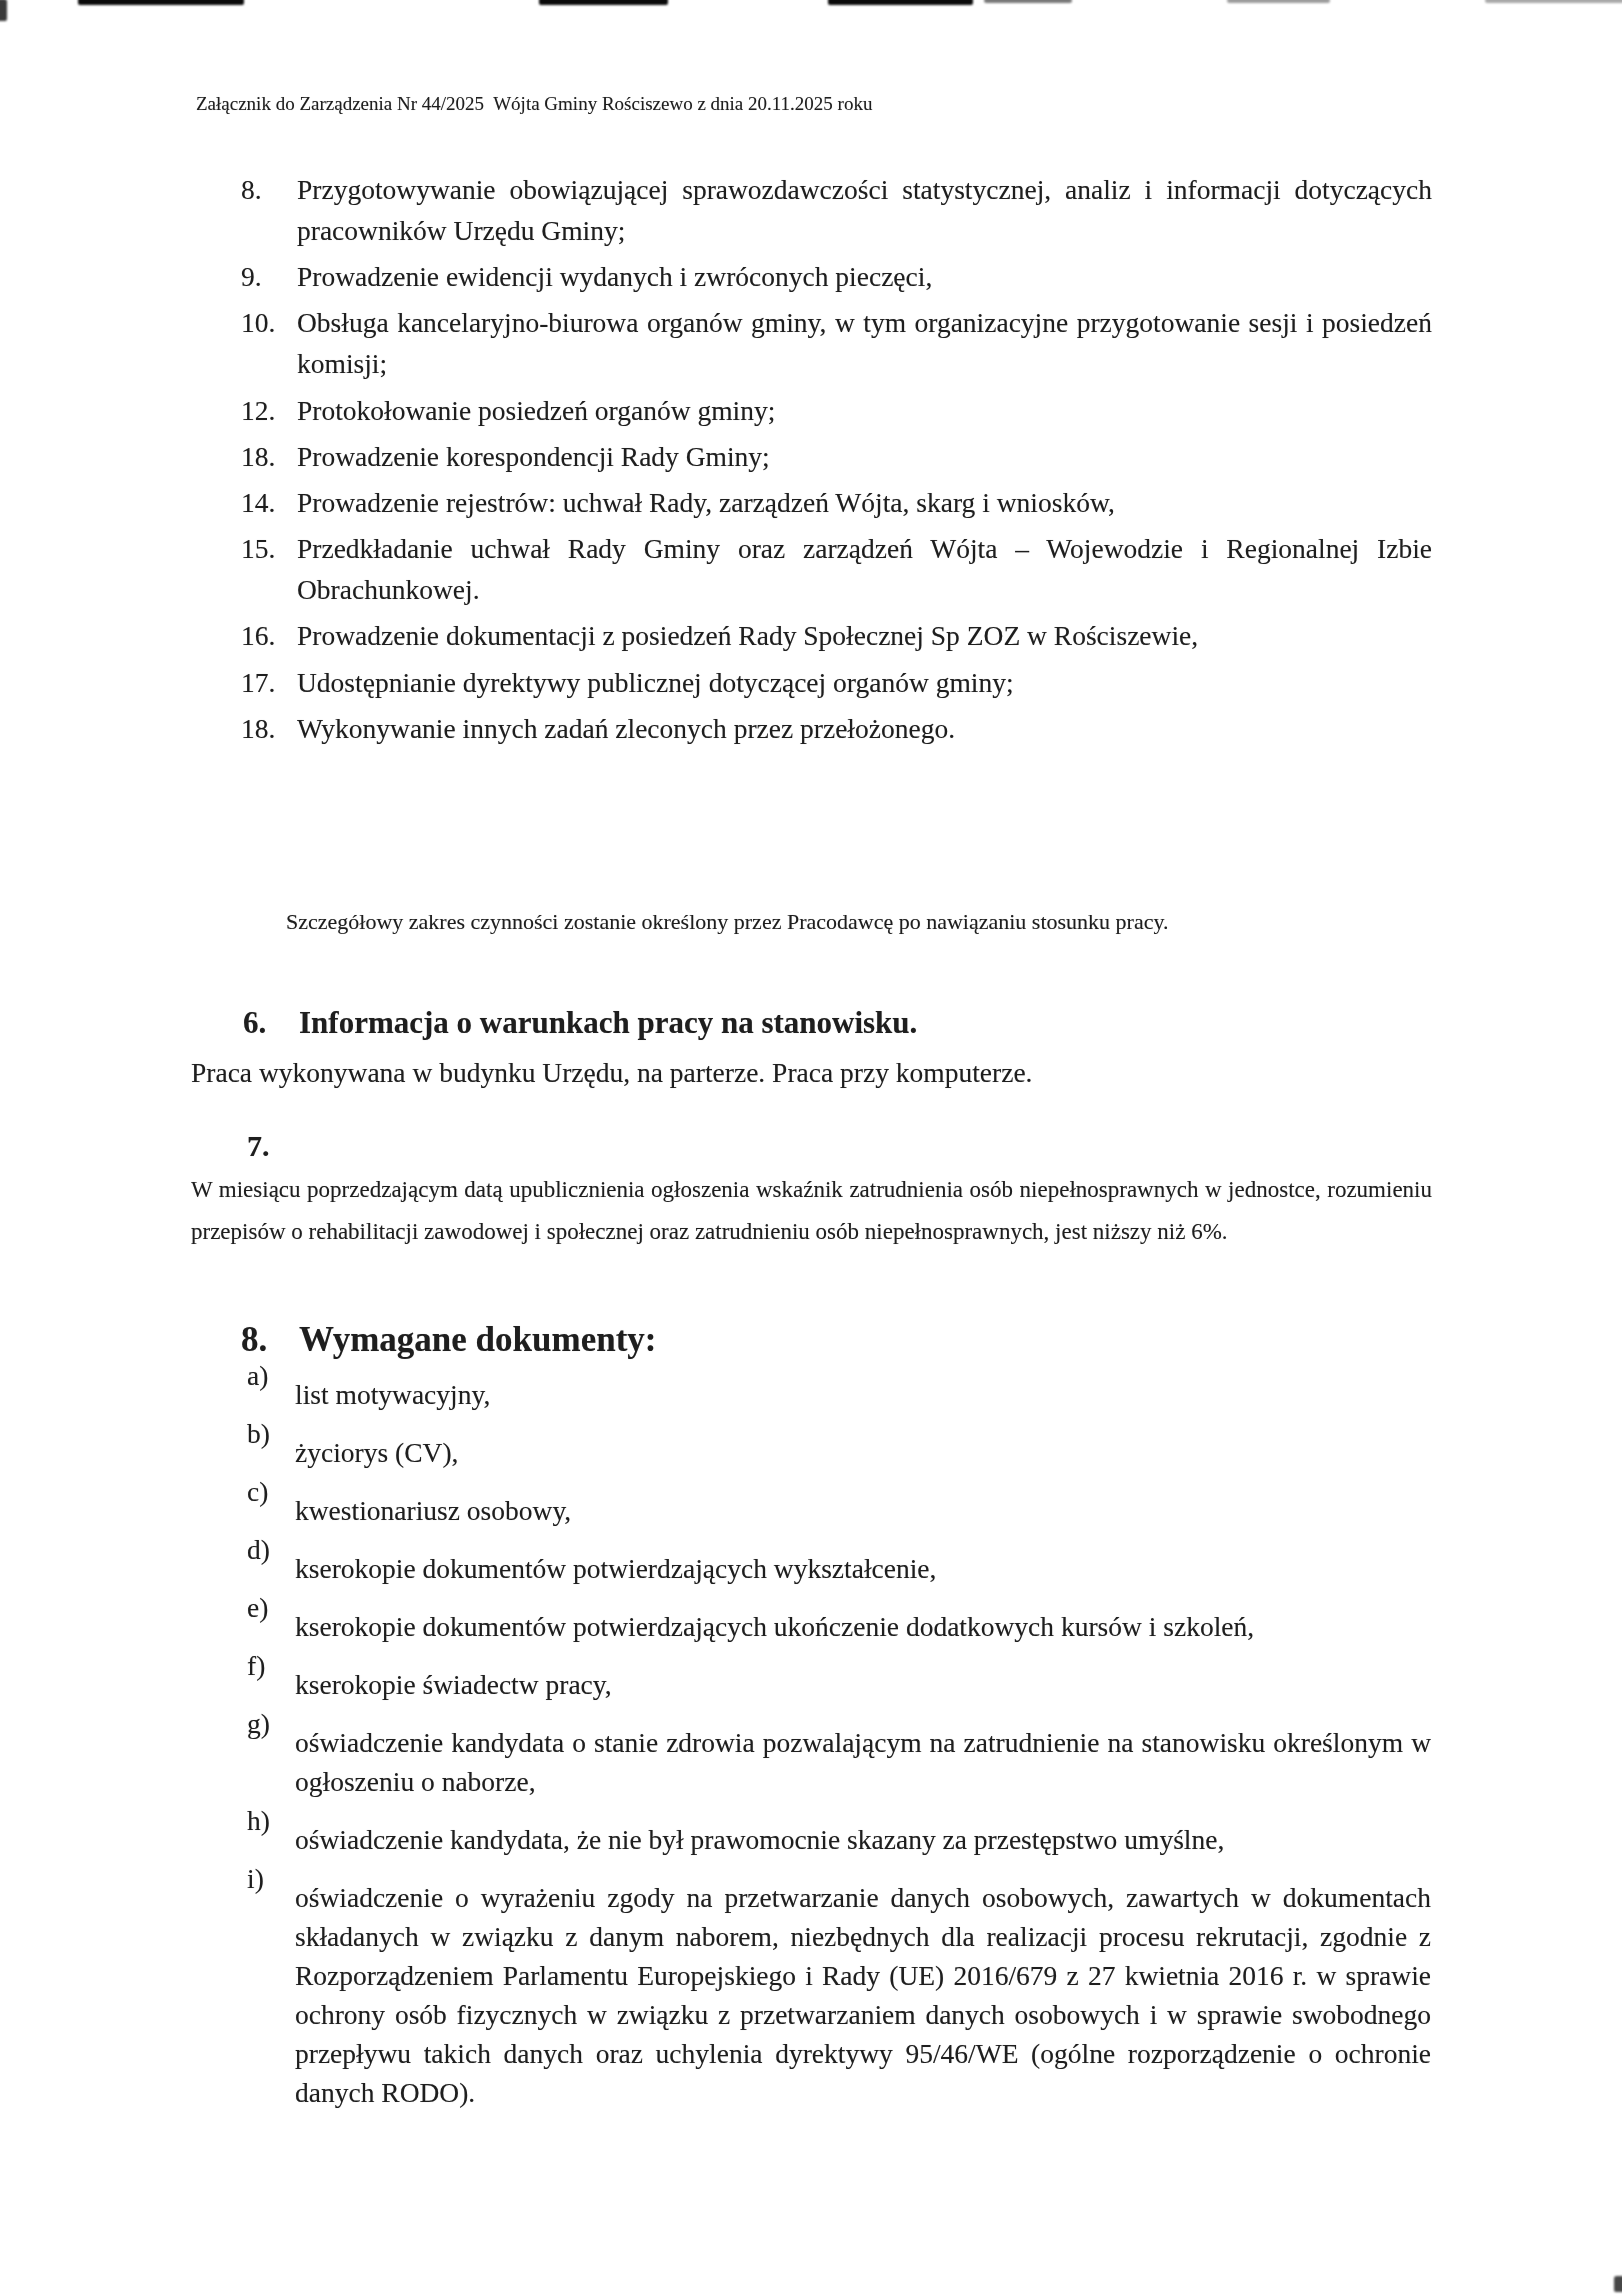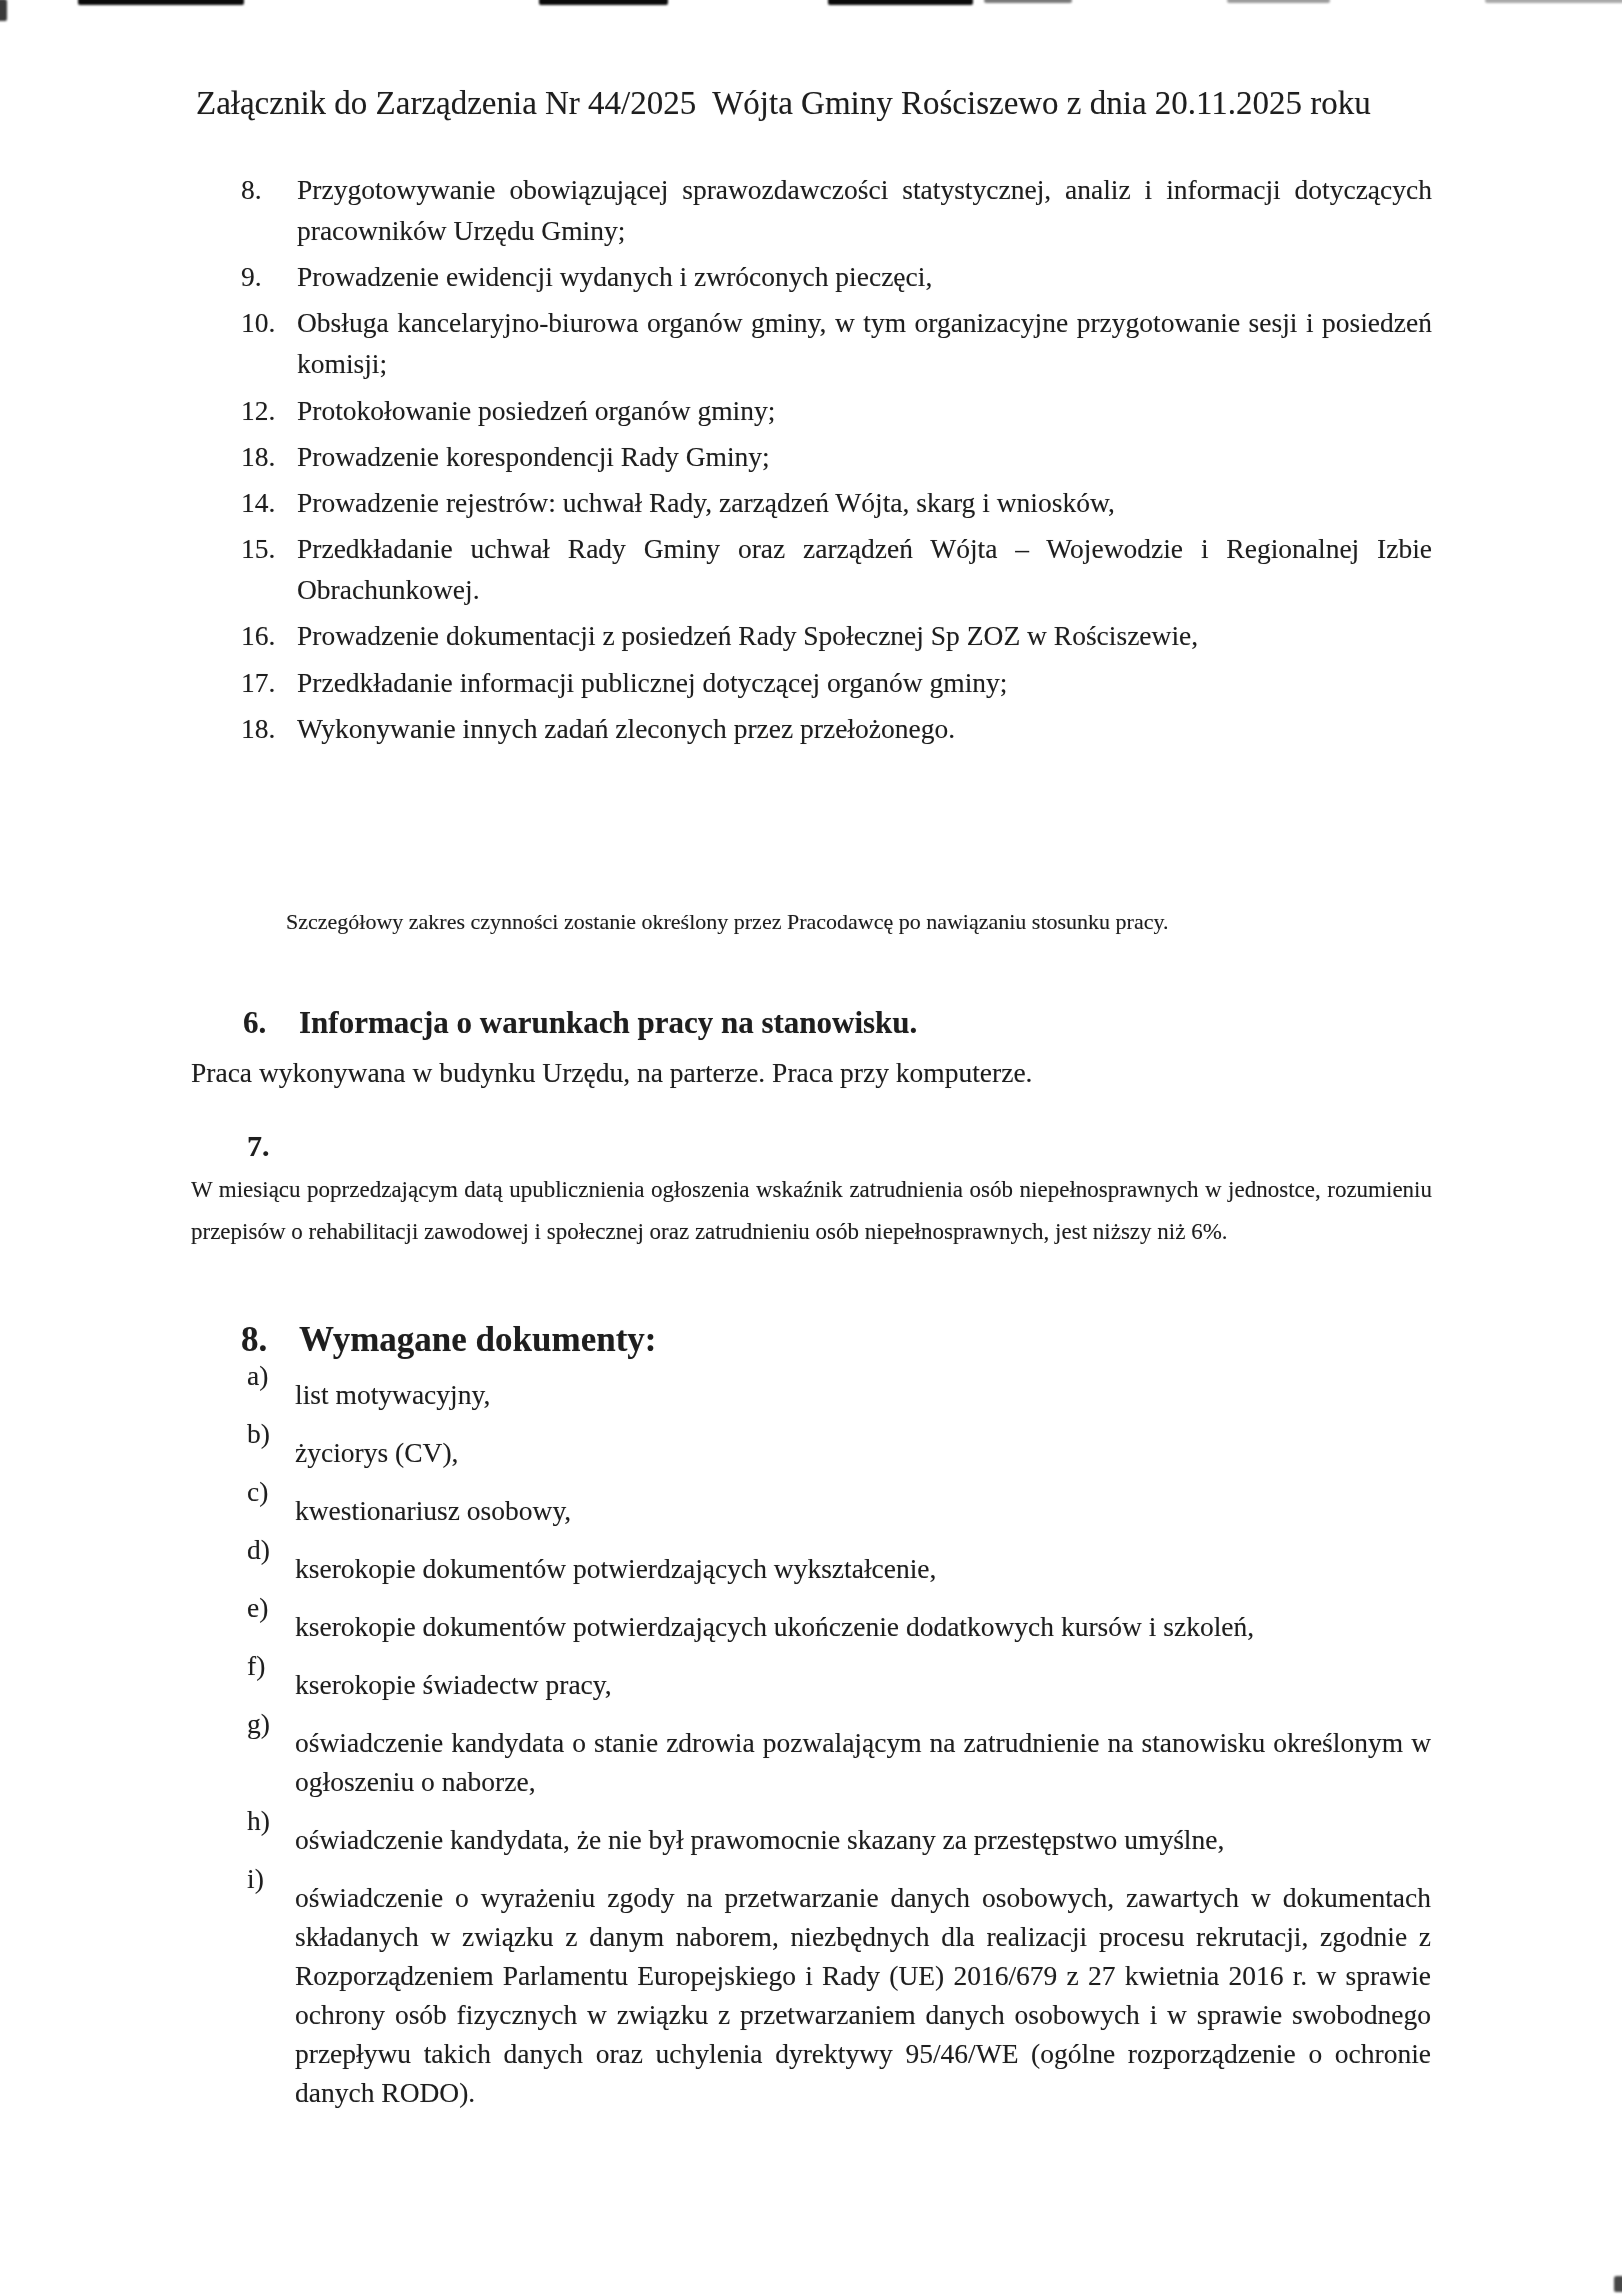--- a/index.html
+++ b/index.html
@@ -15,21 +15,21 @@
     text-shadow:0 0 0.7px rgba(30,30,30,0.35);
   }
   .abs{position:absolute;}
 
   
   .artifact{position:absolute;background:#0a0a0a;filter:blur(1.3px);border-radius:2.6px;}
 
   
   .doc-header{
     left:196px;top:84px;width:1217px;
-    font-size:33px;line-height:39px;
+    font-size:19px;line-height:39px;
     white-space:pre-wrap;
   }
 
   
   .numlist{left:241px;top:169px;width:1191px;}
   .numlist .row{display:flex;align-items:flex-start;margin-bottom:5.2px;}
   .numlist .n{flex:0 0 56px;font-size:27.5px;line-height:41px;}
   .numlist .t{flex:1 1 auto;font-size:27.5px;line-height:41px;text-align:justify;}
 
   
@@ -111,21 +111,21 @@
         <div class="t">Przedkładanie uchwał Rady Gminy oraz zarządzeń Wójta – Wojewodzie i Regionalnej Izbie Obrachunkowej.</div>
       </div>
 
       <div class="row">
         <div class="n">16.</div>
         <div class="t">Prowadzenie dokumentacji z posiedzeń Rady Społecznej Sp ZOZ w Rościszewie,</div>
       </div>
 
       <div class="row">
         <div class="n">17.</div>
-        <div class="t">Przedkładanie informacji publicznej dotyczącej organów gminy;</div>
+        <div class="t">Udostępnianie dyrektywy publicznej dotyczącej organów gminy;</div>
       </div>
 
       <div class="row">
         <div class="n">18.</div>
         <div class="t">Wykonywanie innych zadań zleconych przez przełożonego.</div>
       </div>
     </div>
 
   <div class="abs note">Szczegółowy zakres czynności zostanie określony przez Pracodawcę po nawiązaniu stosunku pracy.</div>
 

